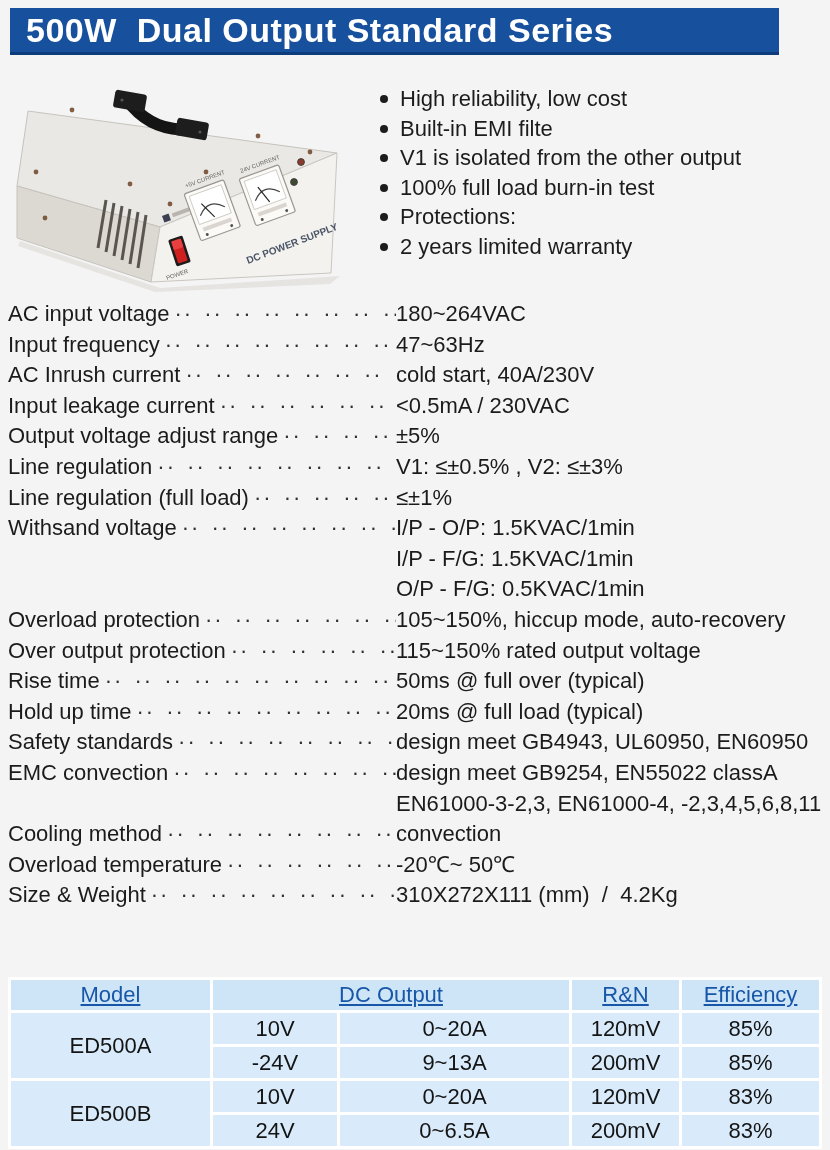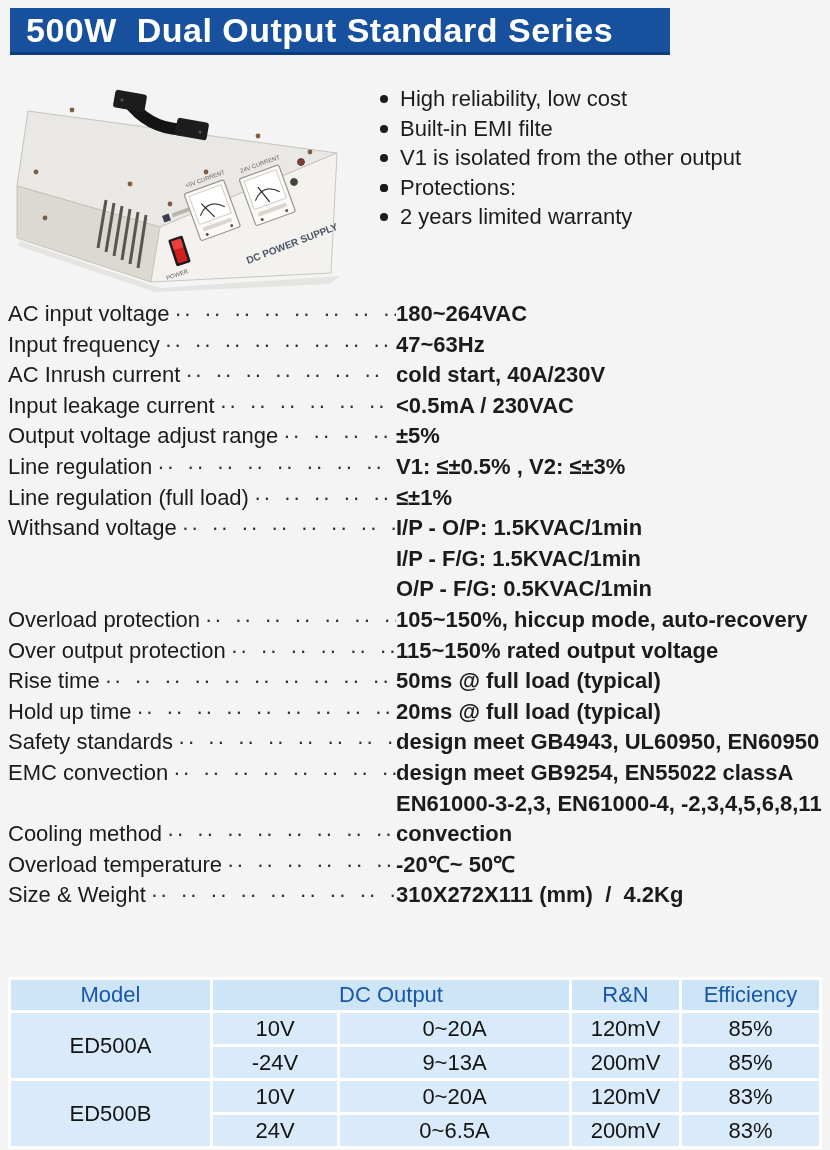--- a/index.html
+++ b/index.html
@@ -6,21 +6,21 @@
   body{
     width:830px;height:1150px;
     background:#f5f4f5;
     font-family:"Liberation Sans", sans-serif;
     position:relative;
     overflow:hidden;
     color:#1b1b1b;
   }
   
   .banner{
-    position:absolute;left:10px;top:8px;width:660px;height:47px;
+    position:absolute;left:10px;top:8px;width:769px;height:47px;
     background:#17509c;
     border-bottom:3px solid #0d3c7c;
     box-sizing:border-box;
     display:flex;align-items:center;
   }
   .banner-title{
     color:#ffffff;font-size:34px;font-weight:bold;
     padding-left:16px;white-space:pre;letter-spacing:0.5px;
   }
   
@@ -38,31 +38,31 @@
   .feature-sub{font-size:22px;line-height:29.5px;color:#1c1c1c;}
   
   .specs{position:absolute;left:8px;top:299px;width:816px;font-size:22px;}
   .spec-row{display:flex;align-items:flex-start;line-height:30.6px;}
   .spec-left{flex:0 0 388px;display:flex;overflow:hidden;}
   .spec-label{white-space:nowrap;color:#1b1b1b;}
   .leader{
     flex:1;overflow:hidden;white-space:nowrap;
     color:#2e2e2e;letter-spacing:2px;word-spacing:3px;padding-left:5px;
   }
-  .spec-value{flex:1;white-space:pre-line;color:#1b1b1b;font-weight:bold;}
+  .spec-value{flex:1;white-space:pre-line;color:#1b1b1b;}
   
   .spec-table{
     position:absolute;left:8px;top:977px;width:814px;
     border-collapse:separate;border-spacing:3px;
     background:#ffffff;table-layout:fixed;
     font-size:22px;
   }
   .spec-table th{
     background:#cde5f7;color:#1856a8;font-weight:normal;
-    text-align:center;height:28px;padding:1px 2px;
+    text-align:center;height:28px;padding:1px 2px;text-decoration:underline;
   }
   .spec-table td{
     background:#d9ebfa;color:#141414;
     text-align:center;height:29px;padding:1px 2px;
   }
   svg text{font-family:"Liberation Sans", sans-serif;}
 </style>
 </head>
 <body>
 
@@ -156,20 +156,21 @@
   <li class="feature-item">
     <span class="bullet"></span>
     <span>Built-in EMI filte</span>
   </li>
   <li class="feature-item">
     <span class="bullet"></span>
     <span>V1 is isolated from the other output</span>
   </li>
   <li class="feature-item">
     <span class="bullet"></span>
+    <span>100% full load burn-in test</span>
   </li>
   <li class="feature-item">
     <span class="bullet"></span>
     <span>Protections:</span>
   </li>
   <li class="feature-item">
     <span class="bullet"></span>
     <span>2 years limited warranty</span>
   </li>
 </ul>
@@ -245,21 +246,21 @@
         <span class="spec-label">Over output protection</span>
         <span class="leader">·· ·· ·· ·· ·· ·· ·· ·· ·· ·· ·· ·· ·· ·· ·· ·· ·· ·· ·· ·· ·· ·· ·· ·· ·· ·· ·· ·· ·· ·· ·· ·· ·· ·· ·· ·· ·· ·· ·· ·· </span>
       </div>
     <div class="spec-value">115~150% rated output voltage</div>
   </div>
   <div class="spec-row">
     <div class="spec-left">
         <span class="spec-label">Rise time</span>
         <span class="leader">·· ·· ·· ·· ·· ·· ·· ·· ·· ·· ·· ·· ·· ·· ·· ·· ·· ·· ·· ·· ·· ·· ·· ·· ·· ·· ·· ·· ·· ·· ·· ·· ·· ·· ·· ·· ·· ·· ·· ·· </span>
       </div>
-    <div class="spec-value">50ms @ full load (typical)</div>
+    <div class="spec-value">50ms @ full over (typical)</div>
   </div>
   <div class="spec-row">
     <div class="spec-left">
         <span class="spec-label">Hold up time</span>
         <span class="leader">·· ·· ·· ·· ·· ·· ·· ·· ·· ·· ·· ·· ·· ·· ·· ·· ·· ·· ·· ·· ·· ·· ·· ·· ·· ·· ·· ·· ·· ·· ·· ·· ·· ·· ·· ·· ·· ·· ·· ·· </span>
       </div>
     <div class="spec-value">20ms @ full load (typical)</div>
   </div>
   <div class="spec-row">
     <div class="spec-left">

